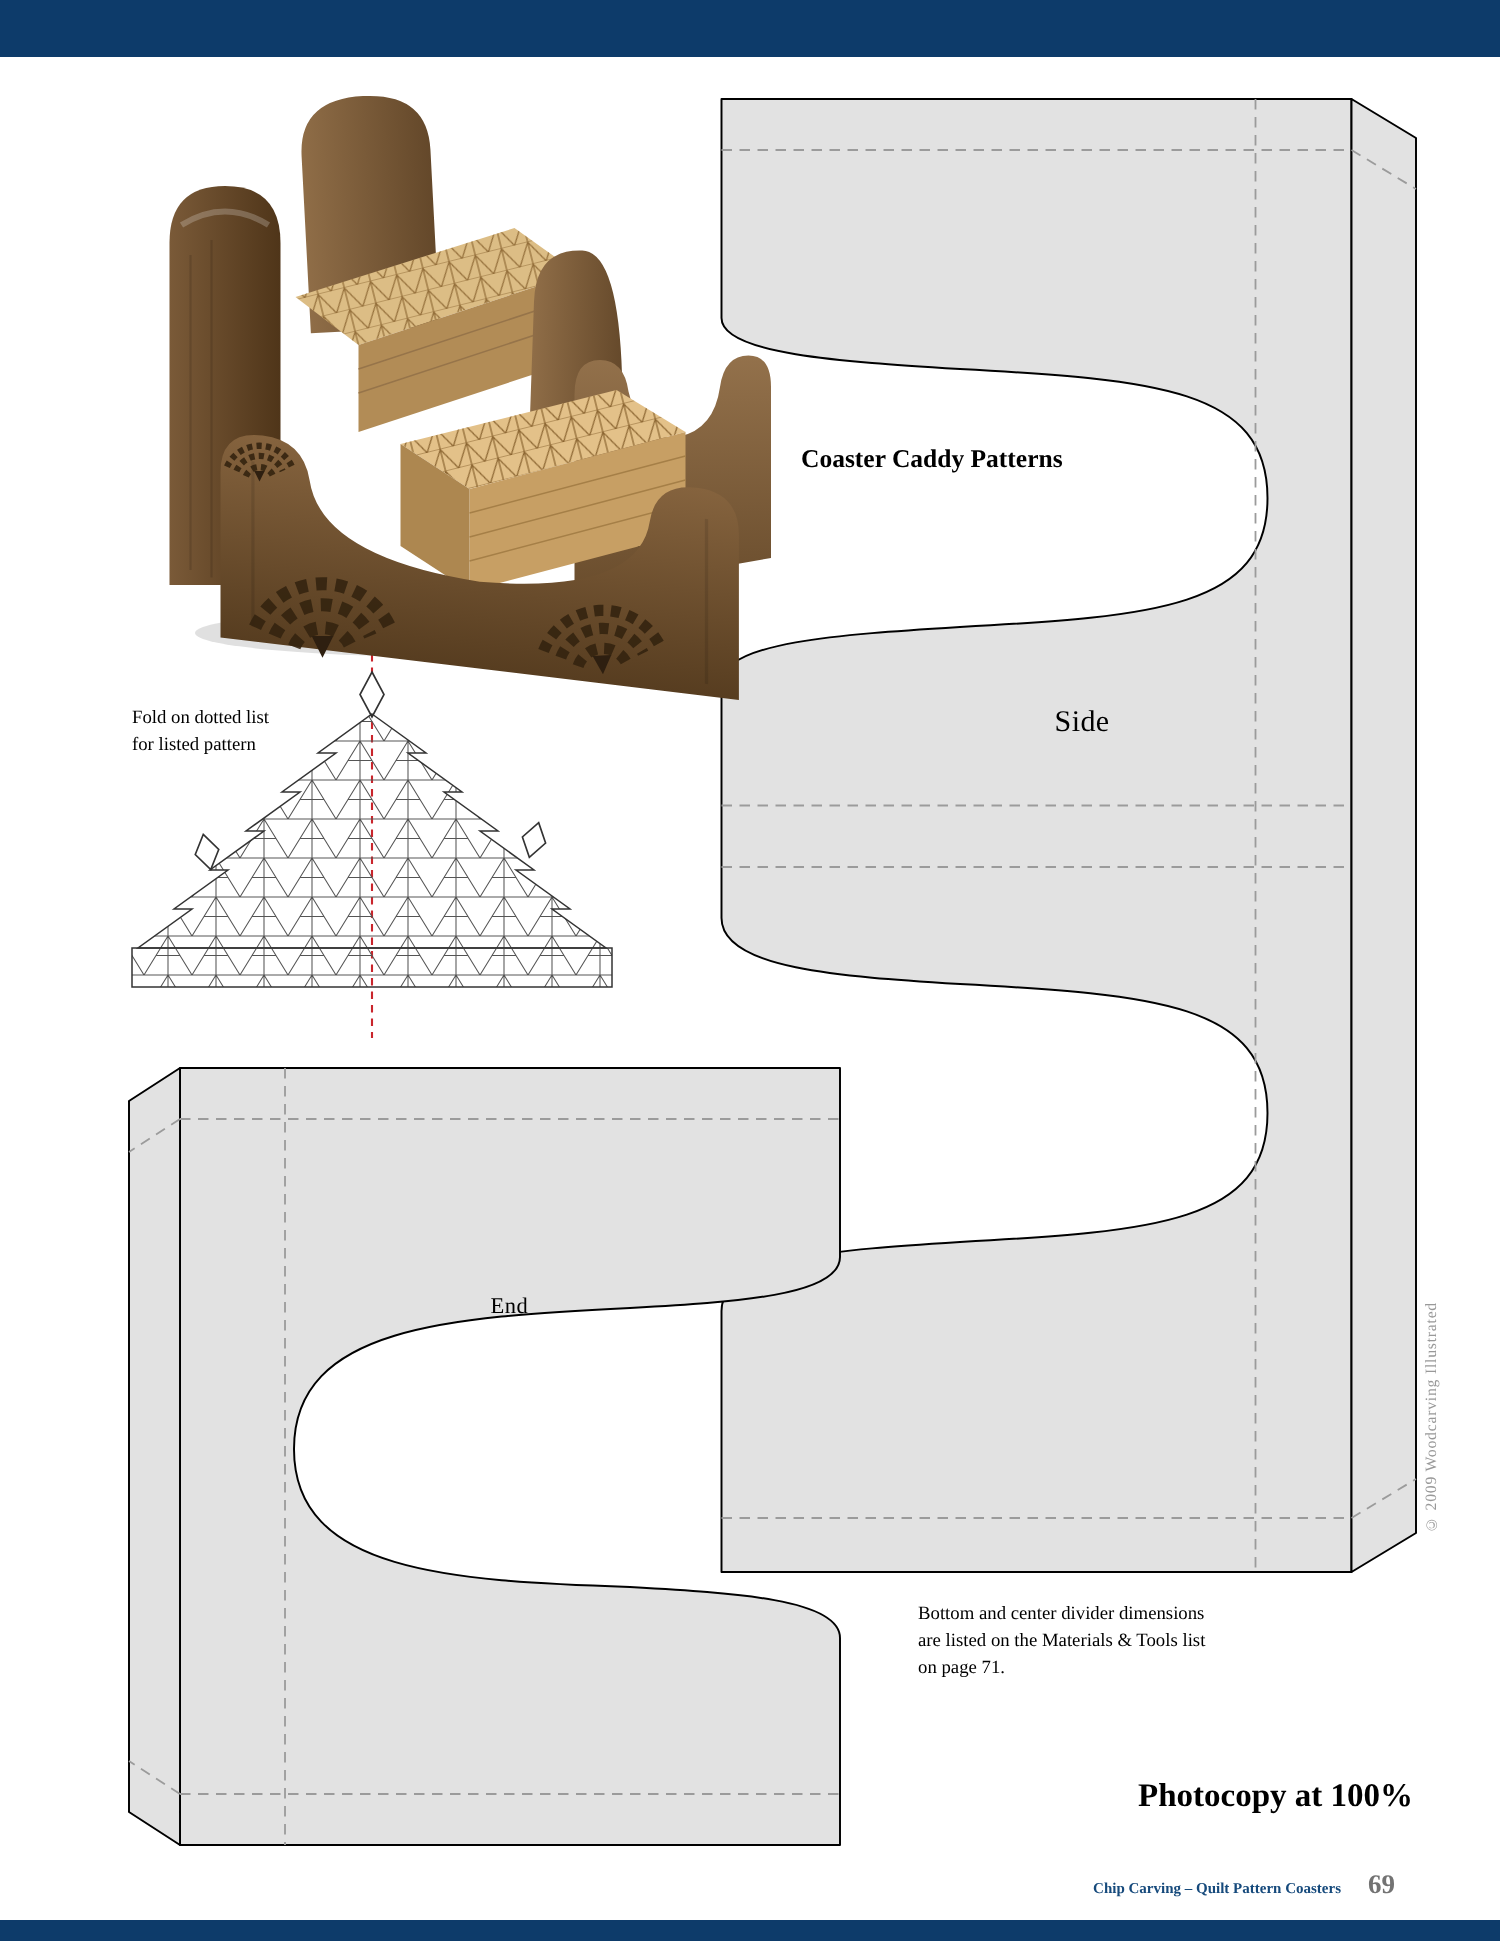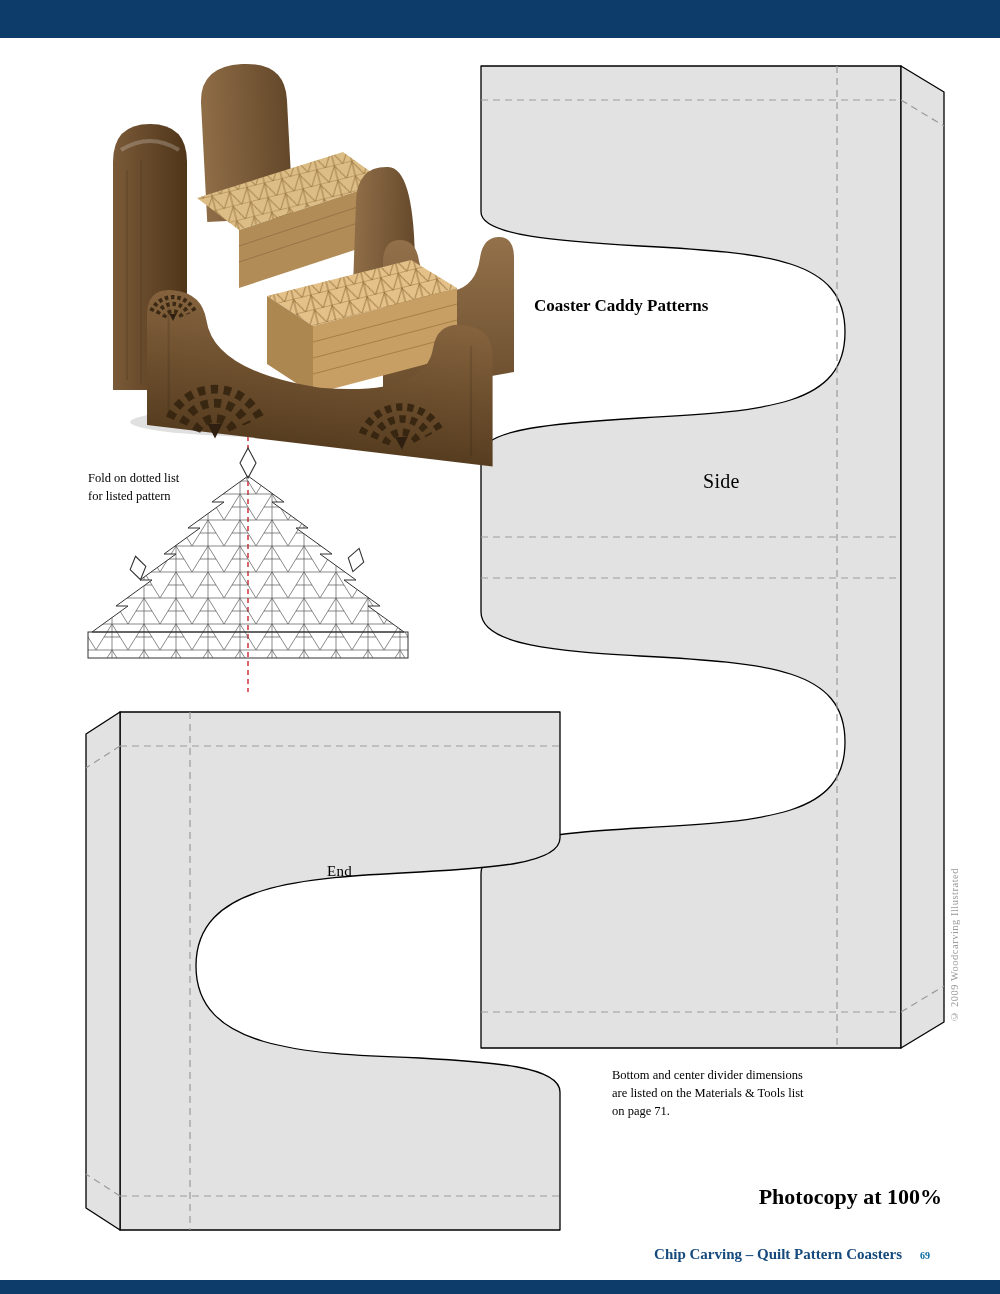--- a/index.html
+++ b/index.html
@@ -22,22 +22,22 @@
 
   .label-title { position:absolute; left:534px; top:296px; font-weight:bold; font-size:17px; }
   .label-side  { position:absolute; left:663px; top:470px; font-size:20px; letter-spacing:.3px;margin-left:40px; }
   .label-end   { position:absolute; left:327px; top:844px; font-size:15px; letter-spacing:.3px;margin-top:19px; }
   .fold-note   { position:absolute; left:88px;  top:470px; font-size:12.5px; line-height:1.4; }
   .divider-note{ position:absolute; left:612px; top:1066px; width:205px; font-size:12.5px; line-height:1.45; }
   .photocopy   { position:absolute; right:58px; top:1184px; font-weight:bold; font-size:22px; }
   .copyright   { position:absolute; left:949px; top:868px; font-size:10.5px; color:#999;
                  writing-mode:vertical-rl; transform:rotate(180deg); letter-spacing:.5px; }
   .footer      { position:absolute; right:70px; top:1246px; display:flex; align-items:baseline; gap:18px; }
-  .footer-series { font-weight:bold; font-size:15px; color:#164a7c; }
-  .footer-page   { font-weight:bold; font-size:10px; color:#0369a1; }
+  .footer-series { font-weight:bold; font-size:10px; color:#164a7c; }
+  .footer-page   { font-weight:bold; font-size:18px; color:#737373; }
 </style>
 </head>
 <body>
 
 <div class="page">
 
   <div class="topbar"></div>
 
   <svg class="patterns" width="1000" height="1294" viewBox="0 0 1000 1294">
     <defs>

